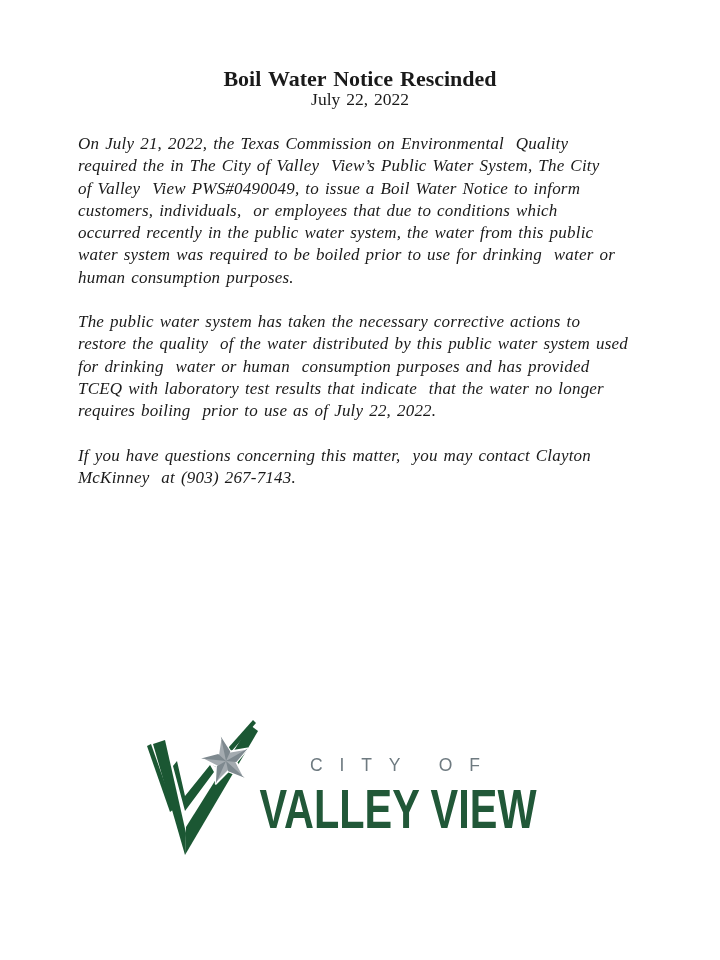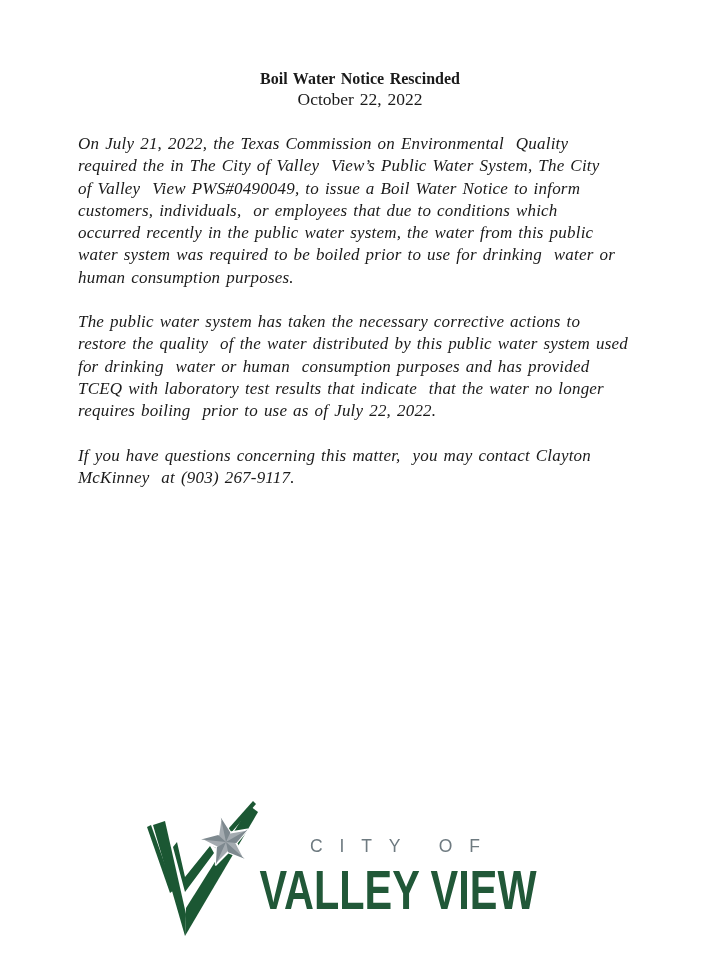--- a/index.html
+++ b/index.html
@@ -10,64 +10,64 @@
     overflow:hidden;
     font-family:"Liberation Serif","DejaVu Serif",serif;
     color:#1a1a1a;
   }
   .title-block{
     position:absolute;top:68px;left:0;right:0;
     text-align:center;
     line-height:21px;
     word-spacing:1.5px;
   }
-  .doc-title{font-size:16px;font-weight:bold;}
+  .doc-title{font-size:22px;font-weight:bold;}
   .doc-date{font-size:17.5px;font-weight:normal;}
   .doc-body{
     position:absolute;left:78px;top:133px;width:620px;
     font-size:17px;
     line-height:22.25px;
     letter-spacing:0.2px;
     word-spacing:1.5px;
     font-style:italic;
   }
   .para{
     margin:0 0 22.25px 0;
     white-space:pre; 
   }
   .logo{
-    position:absolute;left:146px;top:800px;width:400px;height:145px;
+    position:absolute;left:146px;top:719px;width:400px;height:145px;
   }
   .logo svg{display:block;width:400px;height:145px;}
 </style>
 </head>
 <body>
 
 <div class="page">
 
   <div class="title-block">
     <div class="doc-title">Boil Water Notice Rescinded</div>
-    <div class="doc-date">October 22, 2022</div>
+    <div class="doc-date">July 22, 2022</div>
   </div>
 
   <div class="doc-body">
     <p class="para">On July 21, 2022, the Texas Commission on Environmental  Quality
 required the in The City of Valley  View’s Public Water System, The City
 of Valley  View PWS#0490049, to issue a Boil Water Notice to inform
 customers, individuals,  or employees that due to conditions which
 occurred recently in the public water system, the water from this public
 water system was required to be boiled prior to use for drinking  water or
 human consumption purposes.</p>
     <p class="para">The public water system has taken the necessary corrective actions to
 restore the quality  of the water distributed by this public water system used
 for drinking  water or human  consumption purposes and has provided
 TCEQ with laboratory test results that indicate  that the water no longer
 requires boiling  prior to use as of July 22, 2022.</p>
     <p class="para">If you have questions concerning this matter,  you may contact Clayton
-McKinney  at (903) 267-9117.</p>
+McKinney  at (903) 267-7143.</p>
   </div>
 
   <div class="logo">
     <svg viewBox="0 0 400 145" xmlns="http://www.w3.org/2000/svg">
       <g>
 
         <polygon points="1,27 5,25 28,90 24,93" fill="#1b5733"></polygon>
 
         <polygon points="7,25 19,21 40,114 39,136" fill="#1b5733"></polygon>
 

